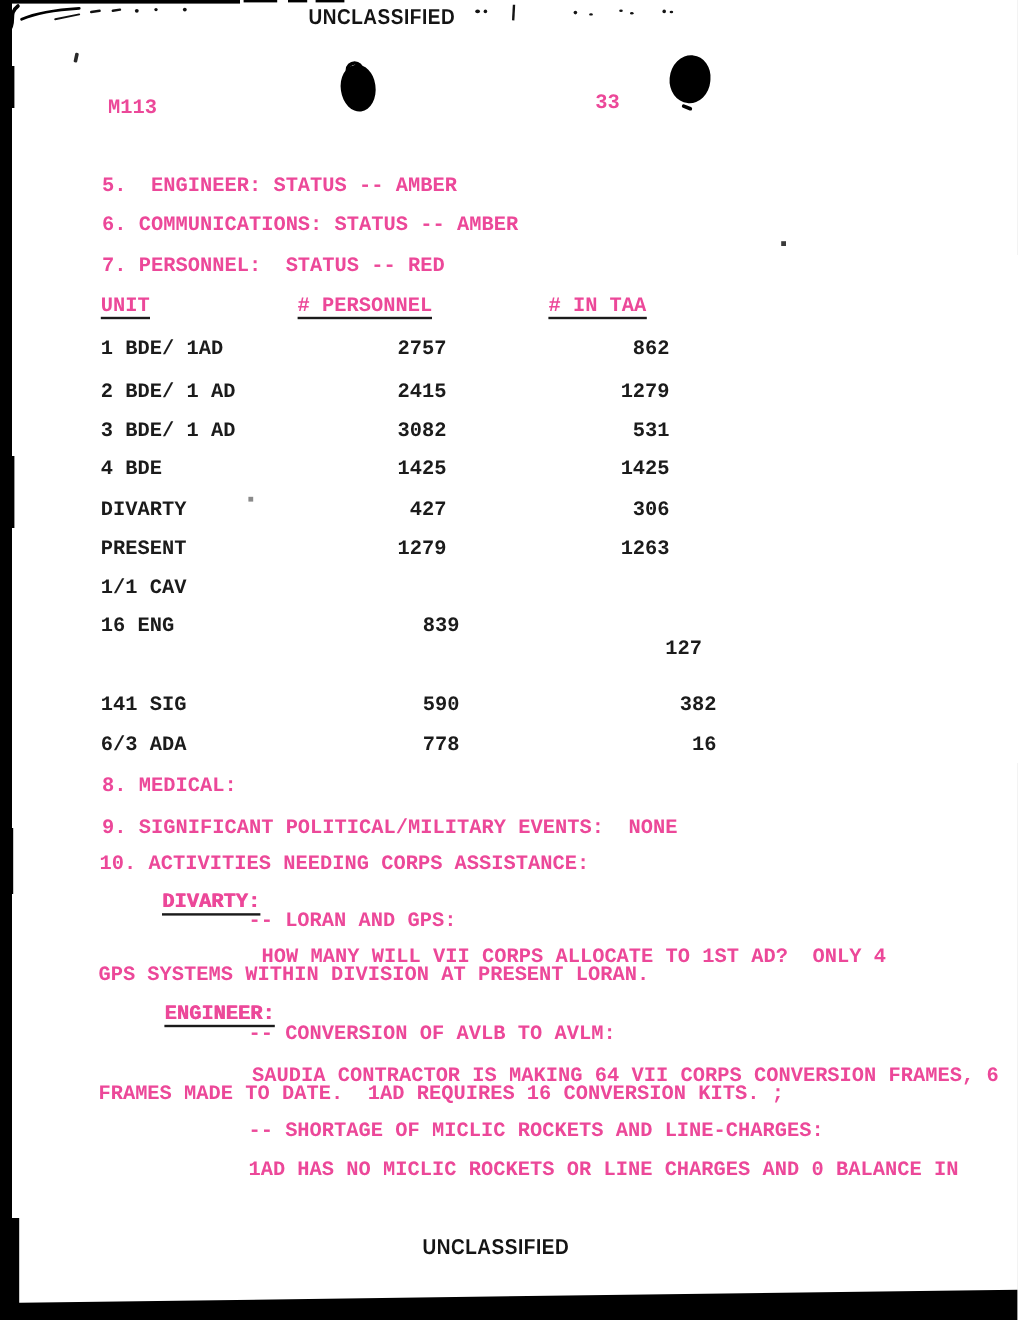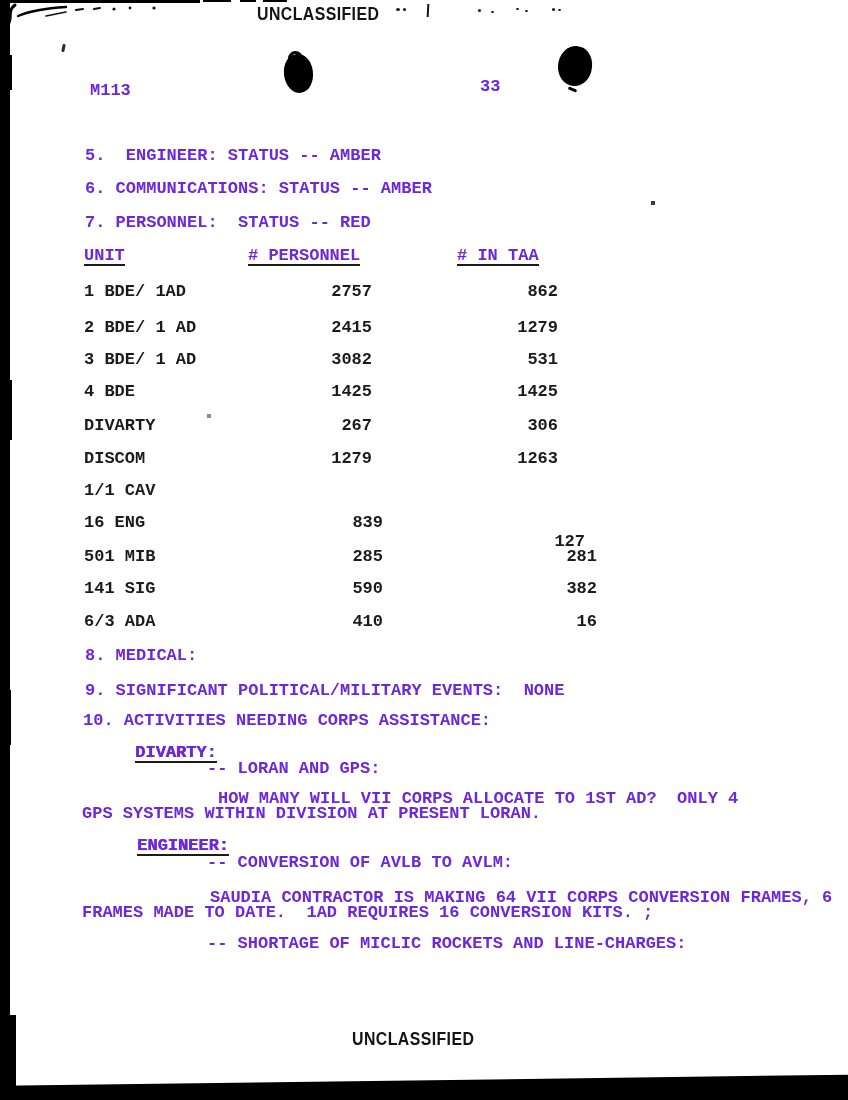--- a/index.html
+++ b/index.html
@@ -3,35 +3,35 @@
 <meta charset="utf-8">
 <style>
   html,body{margin:0;padding:0;background:#e8e8e8;}
   .page{
     position:relative;width:848px;height:1100px;background:#ffffff;
     overflow:hidden;font-family:"Liberation Mono","DejaVu Sans Mono",monospace;
   }
   
   .line{
     position:absolute;font:bold 17px/17px "Liberation Mono","DejaVu Sans Mono",monospace;
-    color:#6d28d9;white-space:pre;letter-spacing:0;
+    color:#ec4899;white-space:pre;letter-spacing:0;
   }
   .underl{display:inline-block;border-bottom:2px solid #1b1b1b;}
   .heavy{text-shadow:0.6px 0 0 currentColor;}
   
   .clsf{
     position:absolute;font-family:"Liberation Sans","DejaVu Sans",sans-serif;
     font-weight:bold;font-size:18px;line-height:20px;color:#141414;
     transform:scaleX(0.88);transform-origin:left top;letter-spacing:0.5px;white-space:pre;
   }
   .clsf-top{left:257px;top:4px;}
   .clsf-bot{left:352px;top:1029px;}
   
   .pos-m113{left:90px;top:82px;}
-  .pos-pgnum{left:480px;top:78px;}
+  .pos-pgnum{left:496px;top:78px;}
   .pos-i5{left:85px;top:147px;}
   .pos-i6{left:85px;top:180px;}
   .pos-i7{left:85px;top:214px;}
   .pos-h-unit{left:84px;top:247px;}
   .pos-h-pers{left:248px;top:247px;}
   .pos-h-taa{left:457px;top:247px;}
   .pos-i8{left:85px;top:647px;}
   .pos-i9{left:85px;top:682px;}
   .pos-i10{left:83px;top:712px;}
   .pos-maneuver{left:135px;top:744px;}
@@ -161,62 +161,58 @@
     <span class="tc-pers">3082</span>
     <span class="tc-taa">531</span>
   </div>
   <div class="t-row r4">
     <span class="tc-unit">4 BDE</span>
     <span class="tc-pers">1425</span>
     <span class="tc-taa">1425</span>
   </div>
   <div class="t-row r5">
     <span class="tc-unit">DIVARTY</span>
-    <span class="tc-pers">267</span>
+    <span class="tc-pers">427</span>
     <span class="tc-taa">306</span>
   </div>
   <div class="t-row r6">
-    <span class="tc-unit">DISCOM</span>
+    <span class="tc-unit">PRESENT</span>
     <span class="tc-pers">1279</span>
     <span class="tc-taa">1263</span>
   </div>
   <div class="t-row r7">
     <span class="tc-unit">1/1 CAV</span>
     <span class="tc-pers"></span>
     <span class="tc-taa"></span>
   </div>
   <div class="t-row r8">
     <span class="tc-unit">16 ENG</span>
     <span class="tc-pers">839</span>
     <span class="tc-taa">127</span>
   </div>
-  <div class="t-row r9">
-    <span class="tc-unit">501 MIB</span>
-    <span class="tc-pers">285</span>
-    <span class="tc-taa">281</span>
-  </div>
   <div class="t-row r10">
     <span class="tc-unit">141 SIG</span>
     <span class="tc-pers">590</span>
     <span class="tc-taa">382</span>
   </div>
   <div class="t-row r11">
     <span class="tc-unit">6/3 ADA</span>
-    <span class="tc-pers">410</span>
+    <span class="tc-pers">778</span>
     <span class="tc-taa">16</span>
   </div>
 
   <div class="line pos-i8">8. MEDICAL:</div>
   <div class="line pos-i9">9. SIGNIFICANT POLITICAL/MILITARY EVENTS:  NONE</div>
   <div class="line pos-i10">10. ACTIVITIES NEEDING CORPS ASSISTANCE:</div>
 
   <div class="line pos-maneuver"><span class="underl heavy">DIVARTY:</span></div>
   <div class="line pos-loran">-- LORAN AND GPS:</div>
   <div class="line pos-how">HOW MANY WILL VII CORPS ALLOCATE TO 1ST AD?  ONLY 4</div>
   <div class="line pos-gps">GPS SYSTEMS WITHIN DIVISION AT PRESENT LORAN.</div>
 
   <div class="line pos-engineer"><span class="underl heavy">ENGINEER:</span></div>
   <div class="line pos-conversion">-- CONVERSION OF AVLB TO AVLM:</div>
   <div class="line pos-saudia">SAUDIA CONTRACTOR IS MAKING 64 VII CORPS CONVERSION FRAMES, 6</div>
   <div class="line pos-frames">FRAMES MADE TO DATE.  1AD REQUIRES 16 CONVERSION KITS. ;</div>
   <div class="line pos-shortage">-- SHORTAGE OF MICLIC ROCKETS AND LINE-CHARGES:</div>
+  <div class="line pos-1ad">1AD HAS NO MICLIC ROCKETS OR LINE CHARGES AND 0 BALANCE IN</div>
 
 </div>
 
 </body></html>

